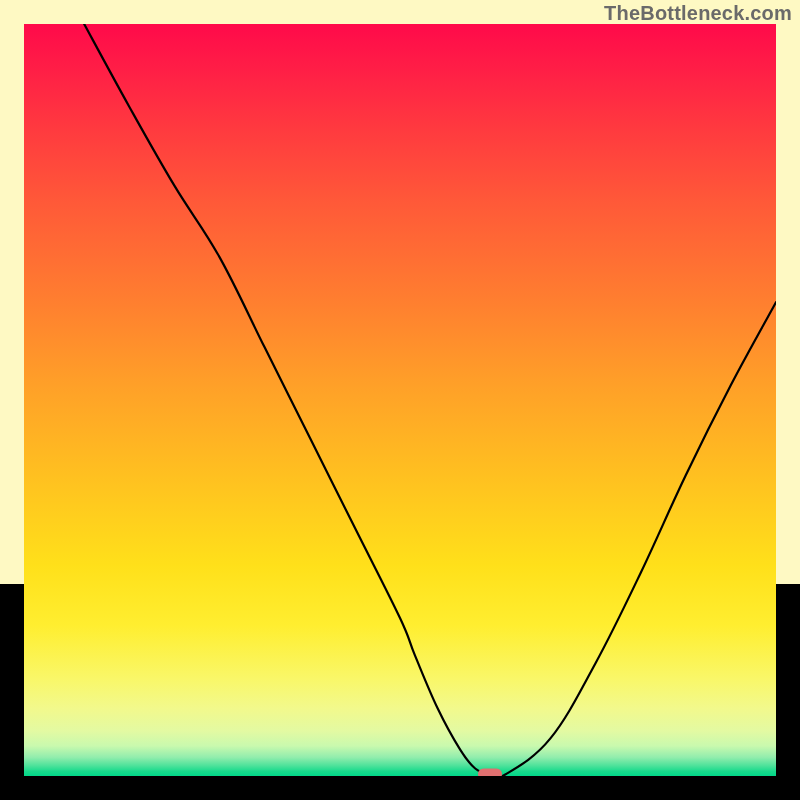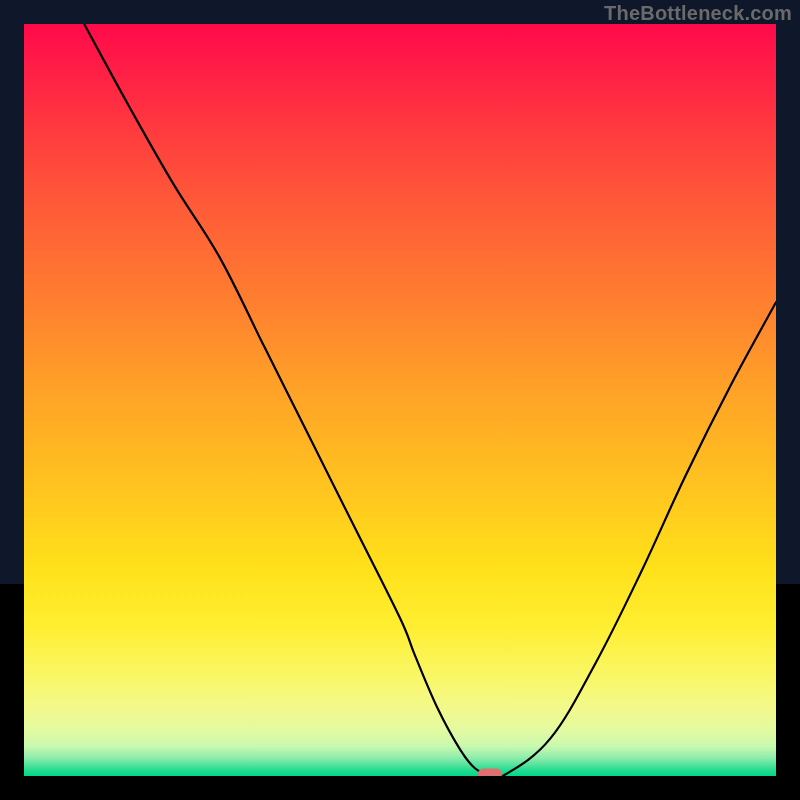--- a/index.html
+++ b/index.html
@@ -9,21 +9,21 @@
     height: 800px;
     background: #000;
     overflow: hidden;
   }
   .frame {
     position: absolute;
     left: 0;
     top: 0;
     width: 800px;
     height: 584px;
-    background: #0f172a;
+    background: #fef9c3;
   }
   .plot {
     position: absolute;
     left: 24px;
     top: 24px;
     width: 752px;
     height: 752px;
     overflow: hidden;
   }
   .gradient {

